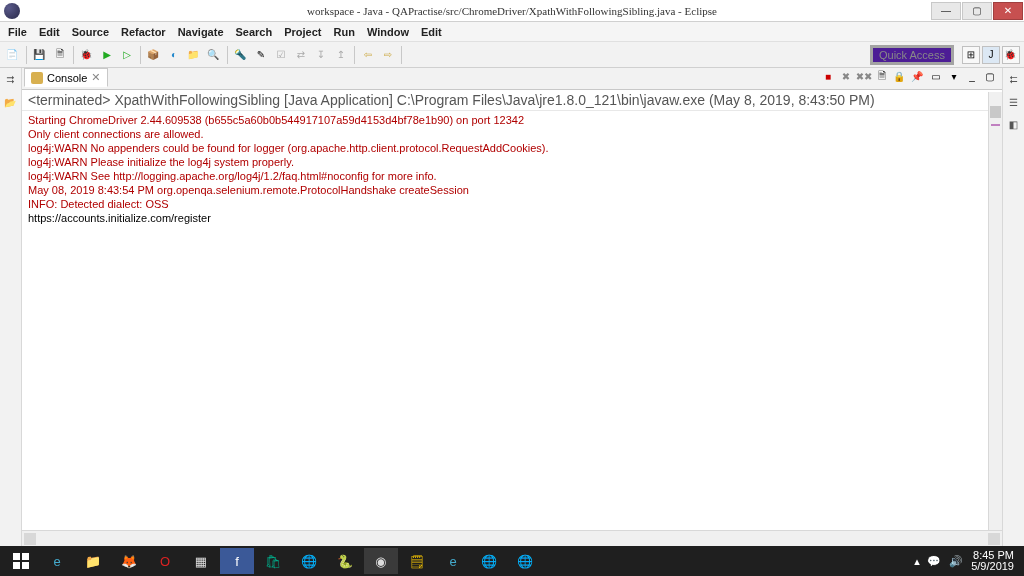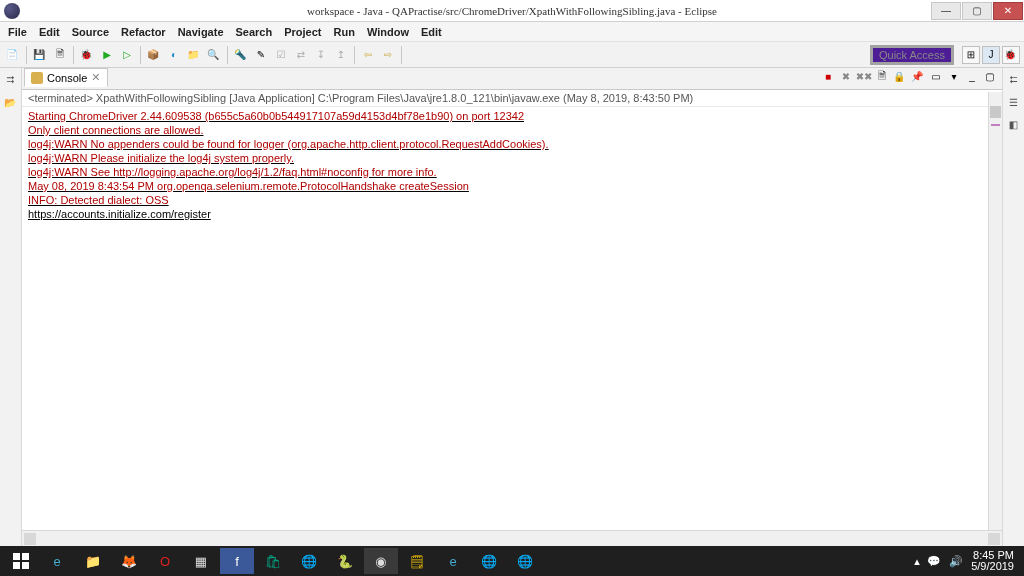--- a/index.html
+++ b/index.html
@@ -22,22 +22,22 @@
 .leftstrip,.rightstrip { width:22px; background:#f2f2f2; border-right:1px solid #d8d8d8; display:flex; flex-direction:column; align-items:center; gap:6px; padding-top:4px; }
 .rightstrip { border-left:1px solid #d8d8d8; border-right:none; }
 .stripicon { width:16px; height:16px; font-size:10px; display:flex; align-items:center; justify-content:center; color:#555;}
 .main { flex:1; display:flex; flex-direction:column; background:#fff; }
 .viewtabs { height:22px; display:flex; align-items:flex-start; background:#f2f2f2; border-bottom:1px solid #c8c8c8; }
 .tab { display:flex; align-items:center; gap:4px; padding:2px 6px; background:#fff; border:1px solid #c8c8c8; border-bottom:1px solid #fff; margin-left:2px;}
 .tab .con-icon { width:12px; height:12px; background:#d8b050; border-radius:2px; }
 .tab .x { color:#888; }
 .viewtool { margin-left:auto; display:flex; gap:2px; padding-right:4px; }
 .viewtool .tbtn { width:16px; height:16px; }
-.termline { padding:2px 6px; color:#555; border-bottom:1px solid #e8e8e8; font-size:11px;}
-.console { flex:1; overflow:hidden; font-family:Consolas,monospace; font-size:11px; line-height:14px; padding:2px 6px; position:relative; background:#fff;text-decoration:underline;}
+.termline { padding:2px 6px; color:#555; border-bottom:1px solid #e8e8e8; font-size:14px;}
+.console { flex:1; overflow:hidden; font-family:Consolas,monospace; font-size:11px; line-height:14px; padding:2px 6px; position:relative; background:#fff;}
 .console .l { white-space:pre; }
 .red { color:#b00000; }
 .blk { color:#000; }
 .hscroll { height:16px; background:#f0f0f0; border-top:1px solid #d8d8d8; position:relative;}
 .hscroll::before,.hscroll::after { content:""; position:absolute; top:2px; width:12px; height:12px; background:#d8d8d8;}
 .hscroll::before{left:2px} .hscroll::after{right:2px}
 .rsbar { position:absolute; right:22px; top:92px; width:14px; bottom:46px; background:#f0f0f0; border-left:1px solid #d8d8d8; }
 .rsbar .thumb{position:absolute; top:14px; left:1px; right:1px; height:12px; background:#c8c8c8;}
 .rsbar .mark{position:absolute; left:2px; right:2px; height:2px; background:#c080c0;}
 .taskbar { height:30px; background:#1f1f1f; display:flex; align-items:center; padding:0 4px; gap:2px; }

